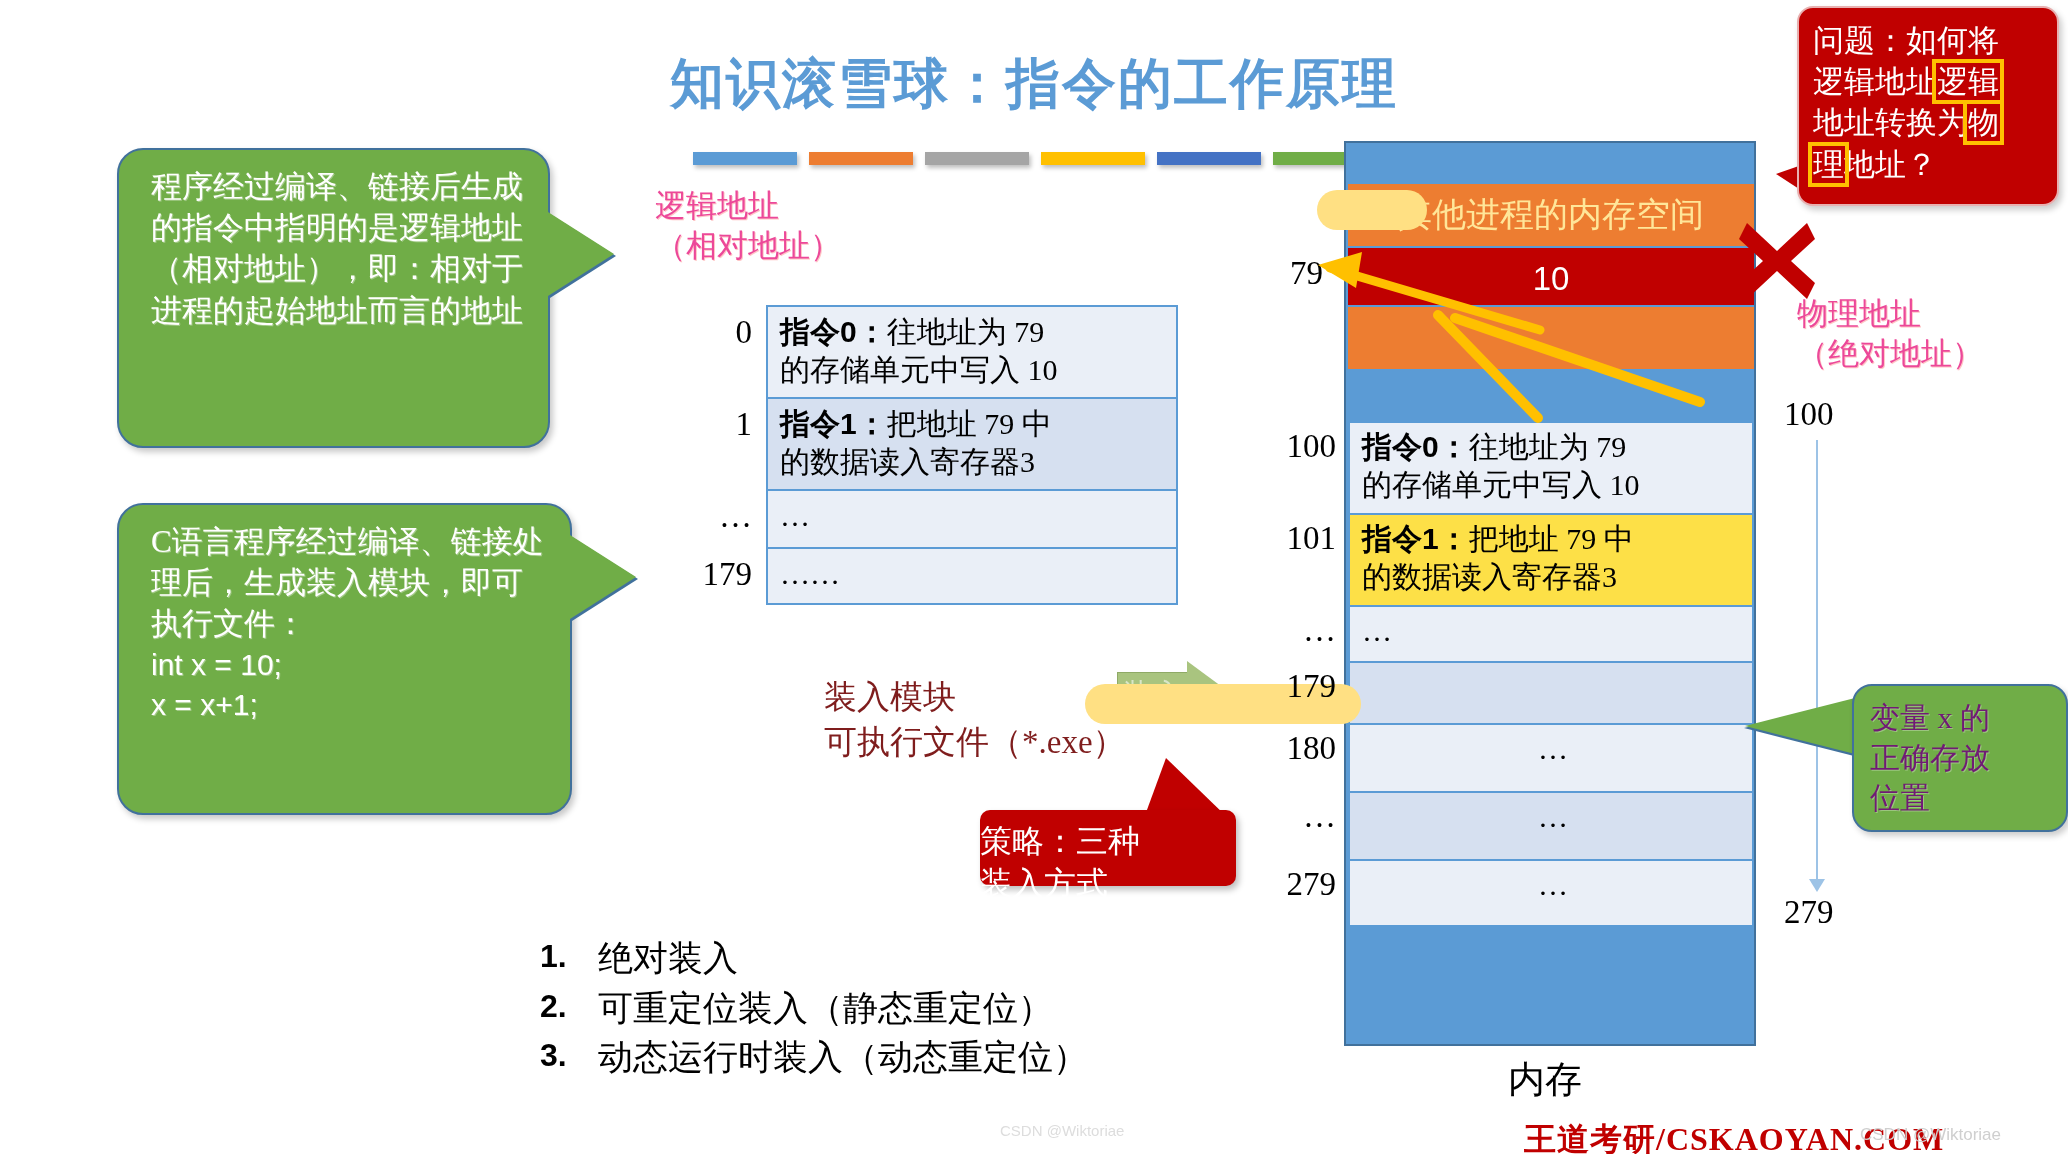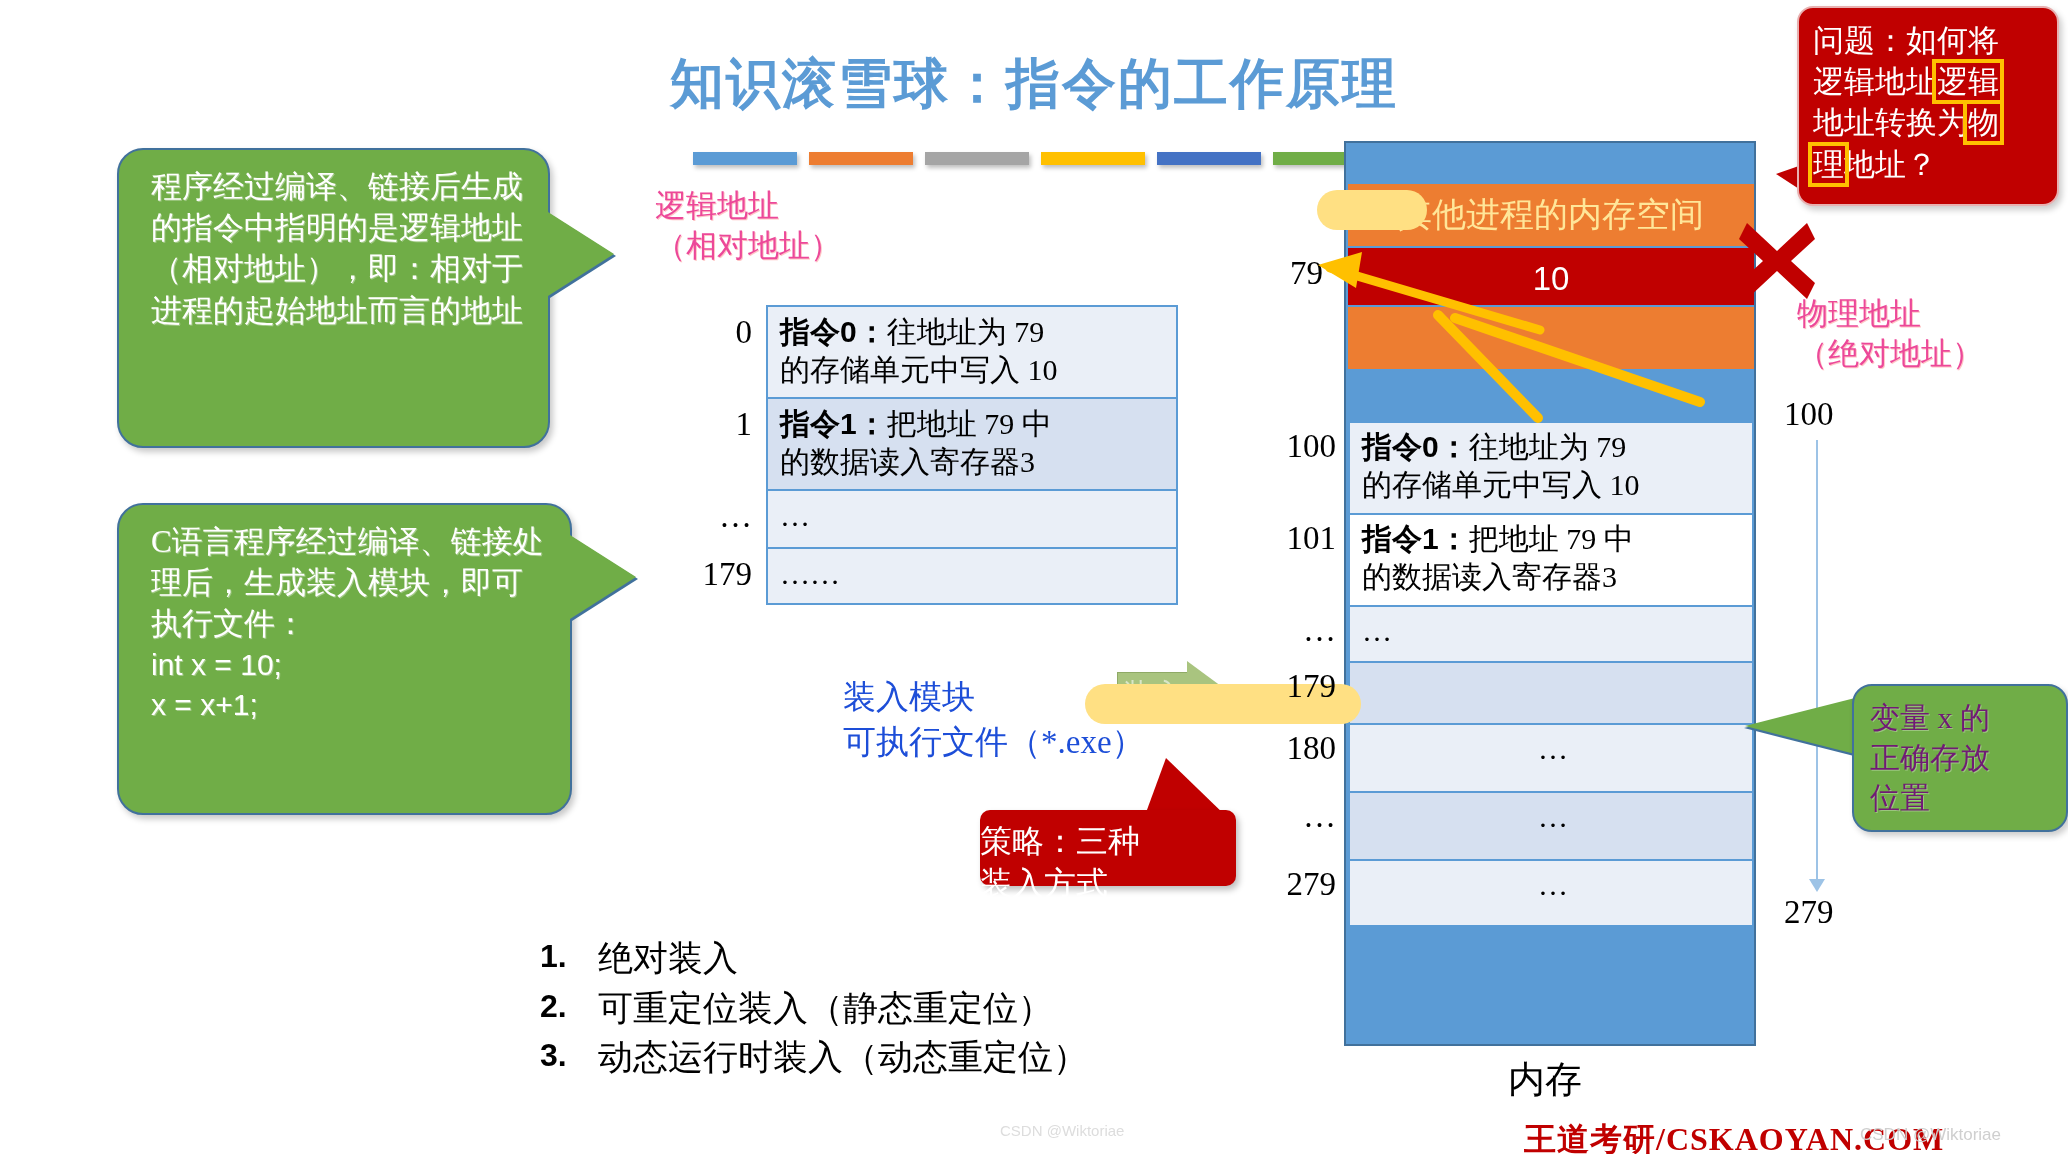--- a/index.html
+++ b/index.html
@@ -91,23 +91,23 @@
     right:calc(100% + 16px);
     top:4px;
     font-family:"Liberation Serif", serif;
     font-size:33px;
     color:#000;
     white-space:nowrap;
   }
 
   
   #load-module-caption {
-    left:843px; top:675px;
-    font-family:"Liberation Serif", serif;
-    font-size:33px; line-height:1.35; color:#1d4ed8;
+    left:824px; top:675px;
+    font-family:"Liberation Serif", serif;
+    font-size:33px; line-height:1.35; color:#7f1d1d;
     white-space:pre-line;
   }
 
   
   #load-arrow { left:1117px; top:661px; width:112px; height:62px; }
   #load-arrow .body {
     position:absolute; left:0; top:11px; width:72px; height:40px;
     background:#a9c47f; border:1px solid #8faa66;
   }
   #load-arrow .head {
@@ -329,21 +329,21 @@
 
 <div class="abs" id="memory">
   <div class="mem-band" id="band-other">其他进程的内存空间</div>
   <div class="mem-band" id="band-ten">10</div>
   <div class="mem-band" id="band-other2"></div>
 
   <div class="mem-cell" style="top:278px;height:92px;background:#eaeff7;">
     <span class="mem-addr">100</span>
     <span class="cellhtml2"><b>指令0：</b>往地址为 79<br>的存储单元中写入 10</span>
   </div>
-  <div class="mem-cell" style="top:370px;height:92px;background:#ffffff;">
+  <div class="mem-cell" style="top:370px;height:92px;background:#fde047;">
     <span class="mem-addr">101</span>
     <span class="cellhtml2"><b>指令1：</b>把地址 79 中<br>的数据读入寄存器3</span>
   </div>
   <div class="mem-cell" style="top:462px;height:56px;background:#eaeff7;">
     <span class="mem-addr">…</span>
     <span class="cellhtml2">…</span>
   </div>
   <div class="mem-cell" style="top:518px;height:62px;background:#d6e0f0;">
     <span class="mem-addr" style="z-index:8;position:absolute">179</span>
     <span class="cellhtml2"></span>

